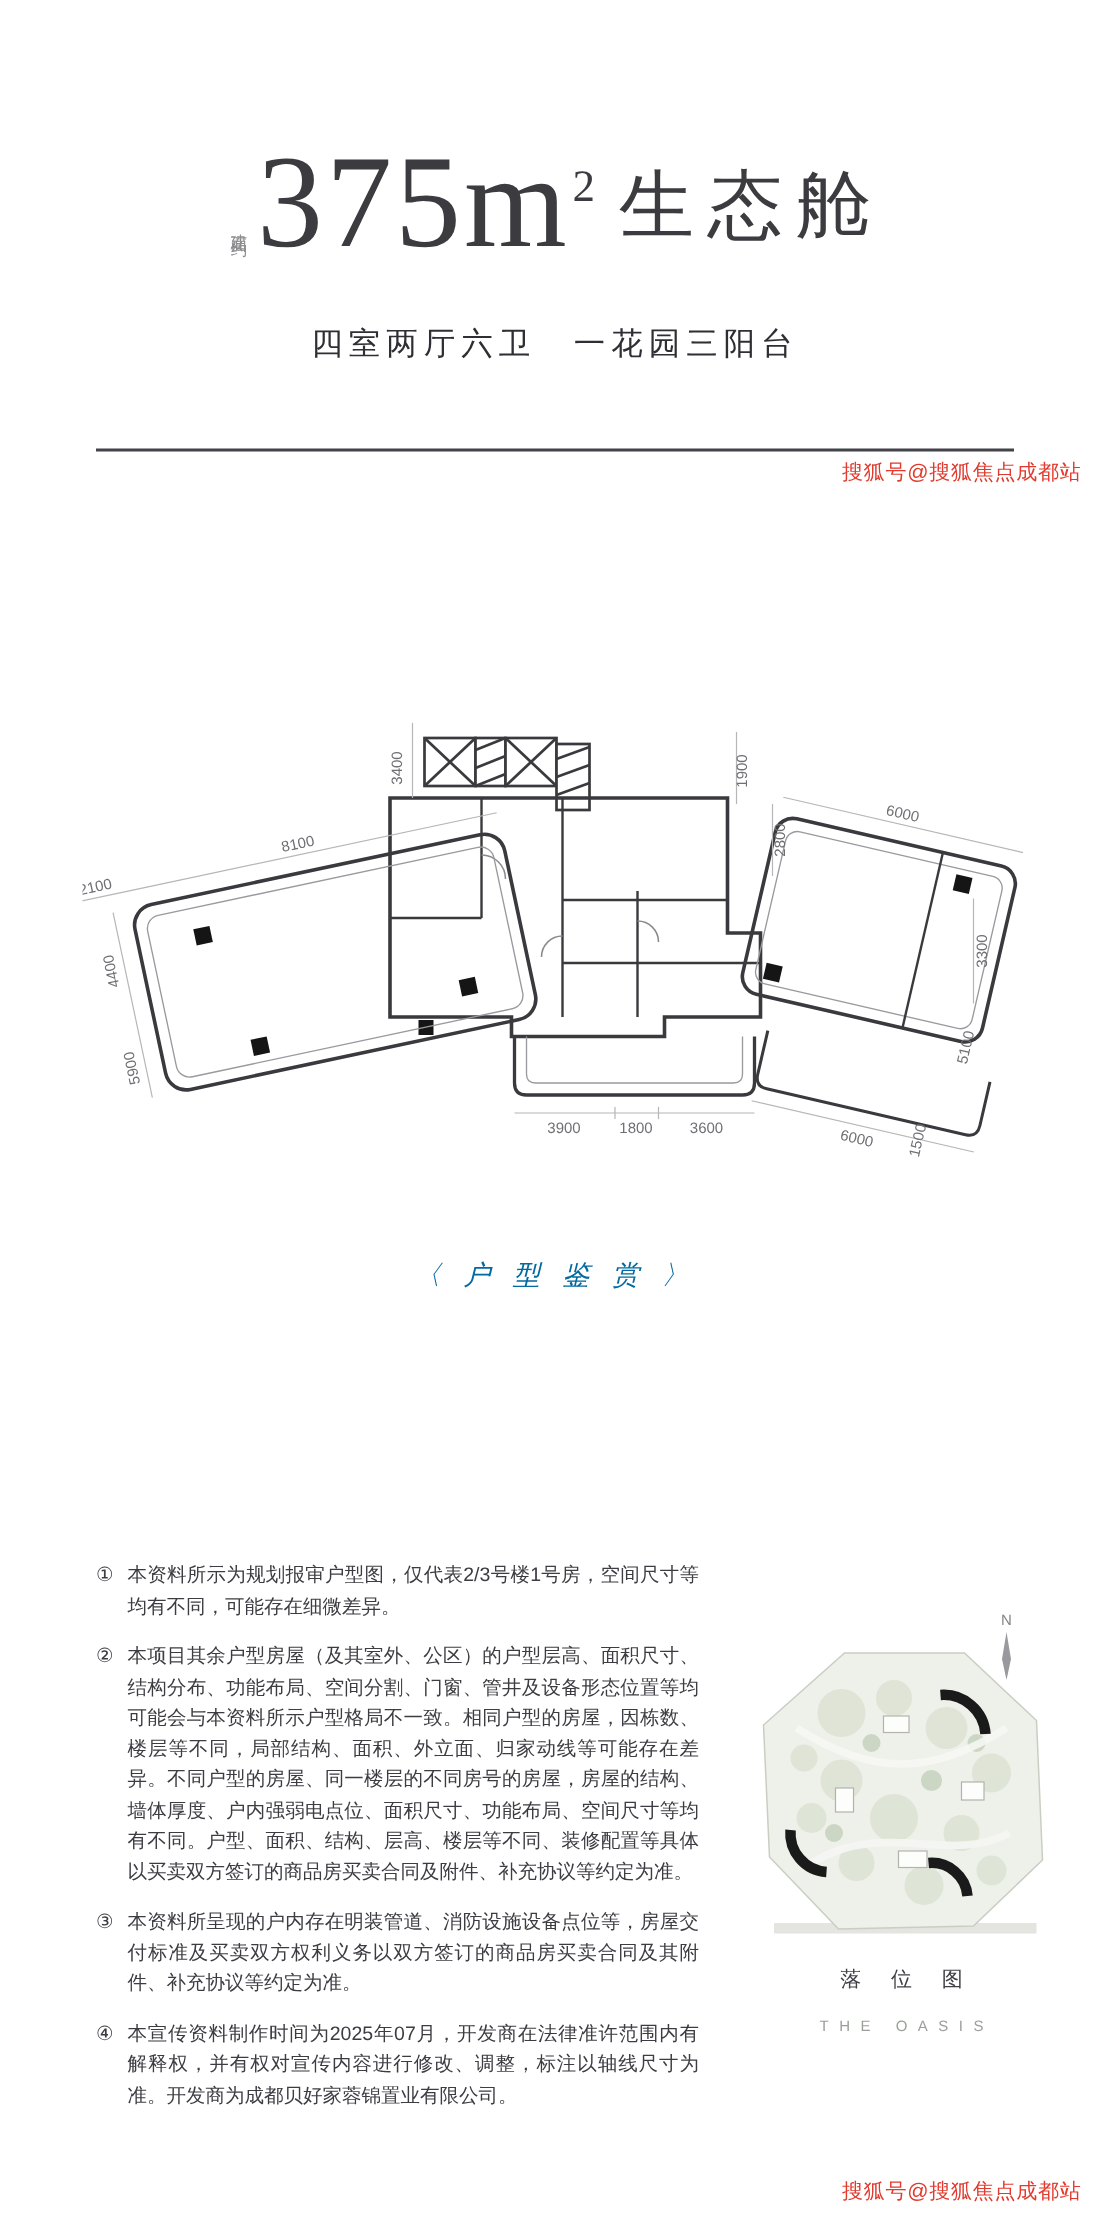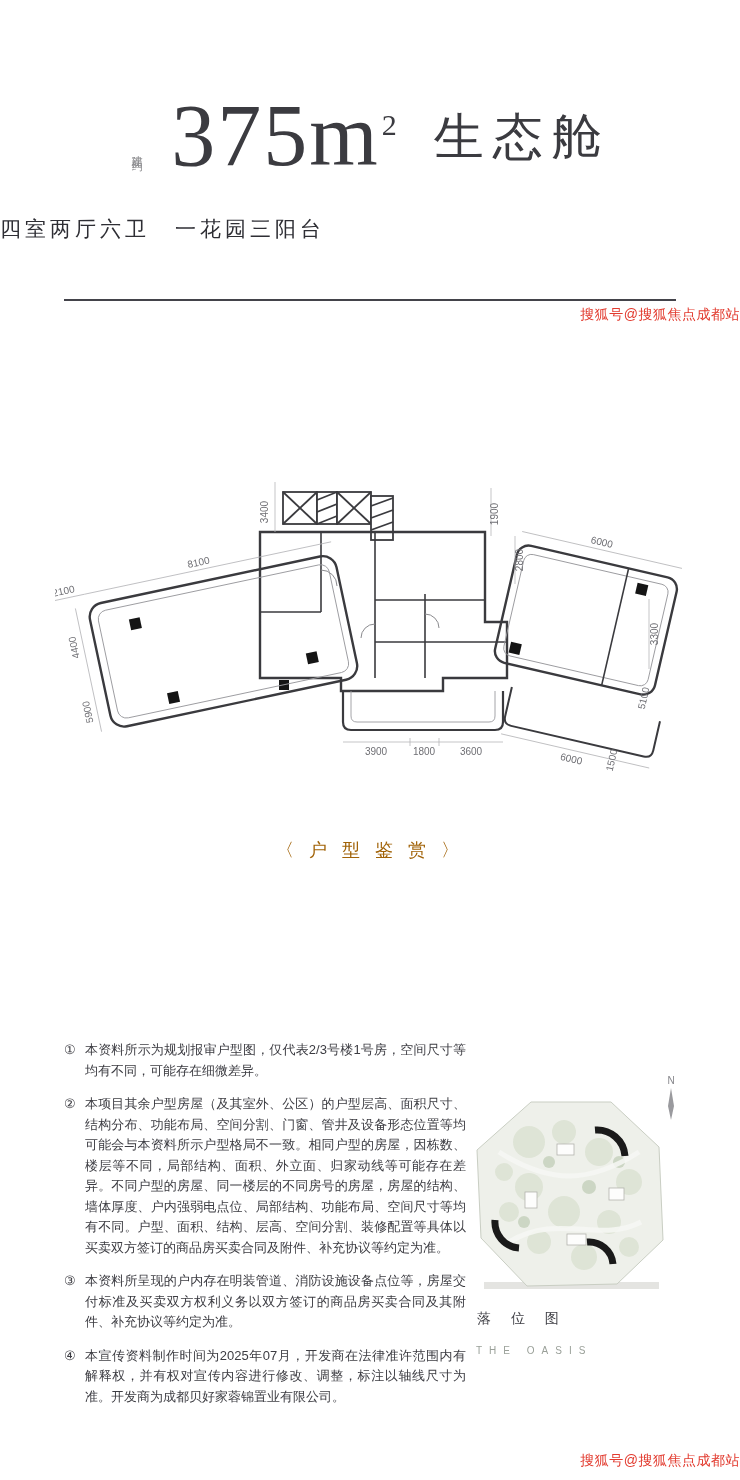--- a/index.html
+++ b/index.html
@@ -1,58 +1,58 @@
 <!DOCTYPE html>
 <html><head>
 <meta charset="utf-8">
 <style>
   html,body{margin:0;padding:0;background:#ffffff;}
   .page{position:relative;width:740px;height:1480px;background:#fff;overflow:hidden;
         font-family:"Liberation Sans",sans-serif;color:#3d3d42;}
 
   
   .title-row{position:absolute;top:88px;left:0;right:0;display:flex;
-             justify-content:center;align-items:flex-end;color:#3b3b40;gap:21px;}
+             justify-content:center;align-items:flex-end;color:#3b3b40;}
   .area-prefix{writing-mode:vertical-rl;font-size:11px;letter-spacing:3px;color:#8d8d90;
                margin:0 6px 22px 0;}
   .area-number{font-family:"Liberation Serif",serif;font-size:88px;line-height:.92;
                letter-spacing:2px;}
   .area-sup{font-family:"Liberation Serif",serif;font-size:30px;line-height:0;
             vertical-align:super;margin-left:2px;}
   .title-suffix{font-family:"Liberation Serif",serif;font-size:50px;letter-spacing:9px;
                 margin:16px 0 6px 14px;color:#3b3b40;}
   .eco-line{position:absolute;top:186px;left:0;width:100%;text-align:center;
             font-size:12px;letter-spacing:11px;text-indent:11px;color:#6b6b70;}
-  .spec-line{position:absolute;top:215px;left:0;width:100%;
+  .spec-line{position:absolute;top:215px;left:0;width:100%;text-align:center;
              font-size:21px;letter-spacing:4px;color:#2e2e34;white-space:pre;}
 
   .divider{position:absolute;top:299px;left:64px;width:612px;border-top:2px solid #43434a;}
 
-  .wm{position:absolute;right:0;color:#e23a2e;font-size:14px;letter-spacing:.5px;}
+  .wm{position:absolute;right:19px;color:#e23a2e;font-size:14px;letter-spacing:.5px;}
   .wm1{top:306px;} .wm2{top:1452px;}
 
   
   .floorplan{position:absolute;left:55px;top:474px;}
   .dimtxt{font-size:10px;fill:#6f6f74;font-family:"Liberation Sans",sans-serif;}
   .dimline{stroke:#b6b6b9;stroke-width:.8;}
   .wall{stroke:#3a3a3e;fill:none;}
   .thin{stroke:#9a9a9e;stroke-width:.9;fill:none;}
 
   .appreciation{position:absolute;top:838px;left:0;width:100%;text-align:center;
-                font-size:18px;letter-spacing:5px;color:#a16207;}
+                font-size:18px;letter-spacing:5px;color:#0369a1;font-style:italic;}
 
   
   .disclaimer{position:absolute;left:64px;top:1040px;width:402px;font-size:13px;
               line-height:1.58;text-align:justify;color:#3c3c42;}
   .dis-item{display:flex;margin-bottom:13px;}
   .dis-num{flex:0 0 21px;}
   .dis-txt{flex:1;}
 
   
-  .mapblock{position:absolute;left:469px;top:1092px;width:208px;text-align:left;}
+  .mapblock{position:absolute;left:497px;top:1092px;width:208px;text-align:center;}
   .map-cn{margin-top:12px;font-size:14px;letter-spacing:8px;text-indent:8px;color:#3f3f45;}
   .map-en{margin-top:17px;font-size:10px;letter-spacing:7px;text-indent:7px;color:#9aa099;}
   .compass{position:absolute;left:660px;top:1076px;width:22px;text-align:center;color:#85858a;}
   .compass .n{font-size:10px;line-height:10px;}
 </style>
 </head>
 <body>
 
 <div class="page">
 
@@ -160,21 +160,21 @@
 
   <div class="appreciation">〈 户 型 鉴 赏 〉</div>
 
   <div class="disclaimer">
     <div class="dis-item">
       <span class="dis-num">①</span>
       <span class="dis-txt">本资料所示为规划报审户型图，仅代表2/3号楼1号房，空间尺寸等均有不同，可能存在细微差异。</span>
     </div>
     <div class="dis-item">
       <span class="dis-num">②</span>
-      <span class="dis-txt">本项目其余户型房屋（及其室外、公区）的户型层高、面积尺寸、结构分布、功能布局、空间分割、门窗、管井及设备形态位置等均可能会与本资料所示户型格局不一致。相同户型的房屋，因栋数、楼层等不同，局部结构、面积、外立面、归家动线等可能存在差异。不同户型的房屋、同一楼层的不同房号的房屋，房屋的结构、墙体厚度、户内强弱电点位、局部结构、功能布局、空间尺寸等均有不同。户型、面积、结构、层高、空间分割、装修配置等具体以买卖双方签订的商品房买卖合同及附件、补充协议等约定为准。</span>
+      <span class="dis-txt">本项目其余户型房屋（及其室外、公区）的户型层高、面积尺寸、结构分布、功能布局、空间分割、门窗、管井及设备形态位置等均可能会与本资料所示户型格局不一致。相同户型的房屋，因栋数、楼层等不同，局部结构、面积、外立面、归家动线等可能存在差异。不同户型的房屋、同一楼层的不同房号的房屋，房屋的结构、墙体厚度、户内强弱电点位、面积尺寸、功能布局、空间尺寸等均有不同。户型、面积、结构、层高、楼层等不同、装修配置等具体以买卖双方签订的商品房买卖合同及附件、补充协议等约定为准。</span>
     </div>
     <div class="dis-item">
       <span class="dis-num">③</span>
       <span class="dis-txt">本资料所呈现的户内存在明装管道、消防设施设备点位等，房屋交付标准及买卖双方权利义务以双方签订的商品房买卖合同及其附件、补充协议等约定为准。</span>
     </div>
     <div class="dis-item">
       <span class="dis-num">④</span>
       <span class="dis-txt">本宣传资料制作时间为2025年07月，开发商在法律准许范围内有解释权，并有权对宣传内容进行修改、调整，标注以轴线尺寸为准。开发商为成都贝好家蓉锦置业有限公司。</span>
     </div>
   </div>

